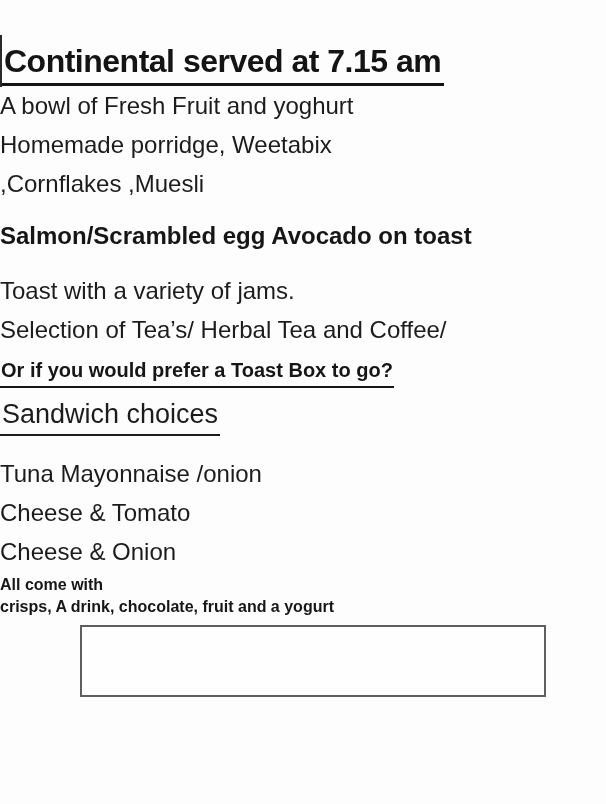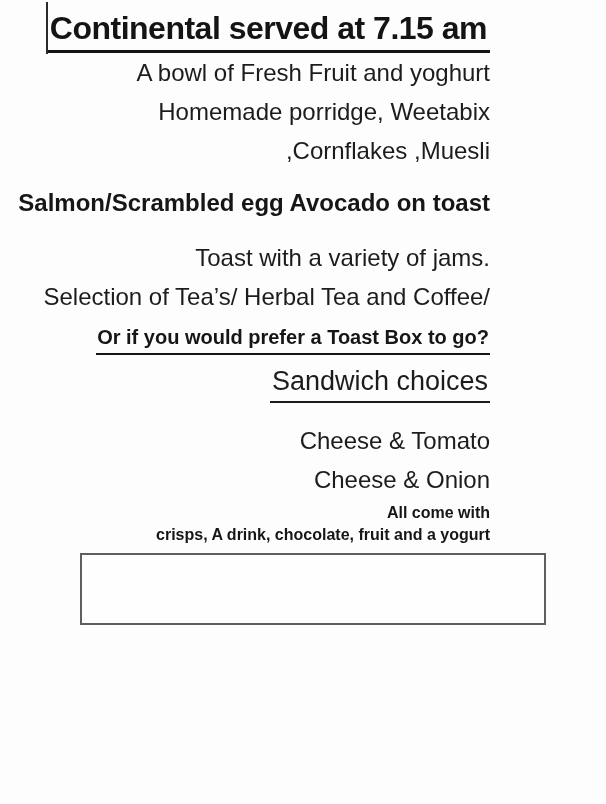--- a/index.html
+++ b/index.html
@@ -8,22 +8,22 @@
     height: 804px;
     background: #fdfdfd;
     font-family: "Liberation Sans", sans-serif;
     overflow: hidden;
   }
   .page {
     position: relative;
     width: 490px;
     height: 804px;
     box-sizing: border-box;
-    padding-top: 7px;
-    text-align: right;
+    padding-top: 40px;
+    text-align: left;
     color: #1c1c1c;
   }
   .title-line {
     margin: 0;
     font-size: 32px;
     font-weight: bold;
     line-height: 42px;
     color: #141414;
     letter-spacing: -0.5px;
   }
@@ -121,20 +121,21 @@
 
   <div class="lunchbox-line">
     <span class="u">Or if you would prefer a Toast Box to go?</span>
   </div>
 
   <div class="sandwich-heading">
     <span class="u">Sandwich choices</span>
   </div>
 
   <div class="group-sandwich">
+    <div class="body-line">Tuna Mayonnaise /onion</div>
     <div class="body-line">Cheese &amp; Tomato</div>
     <div class="body-line">Cheese &amp; Onion</div>
   </div>
 
   <div class="note-line note-1">All come with</div>
   <div class="note-line note-2">crisps, A drink, chocolate, fruit and a yogurt</div>
 
   <div class="empty-box"></div>
 
 </div>

